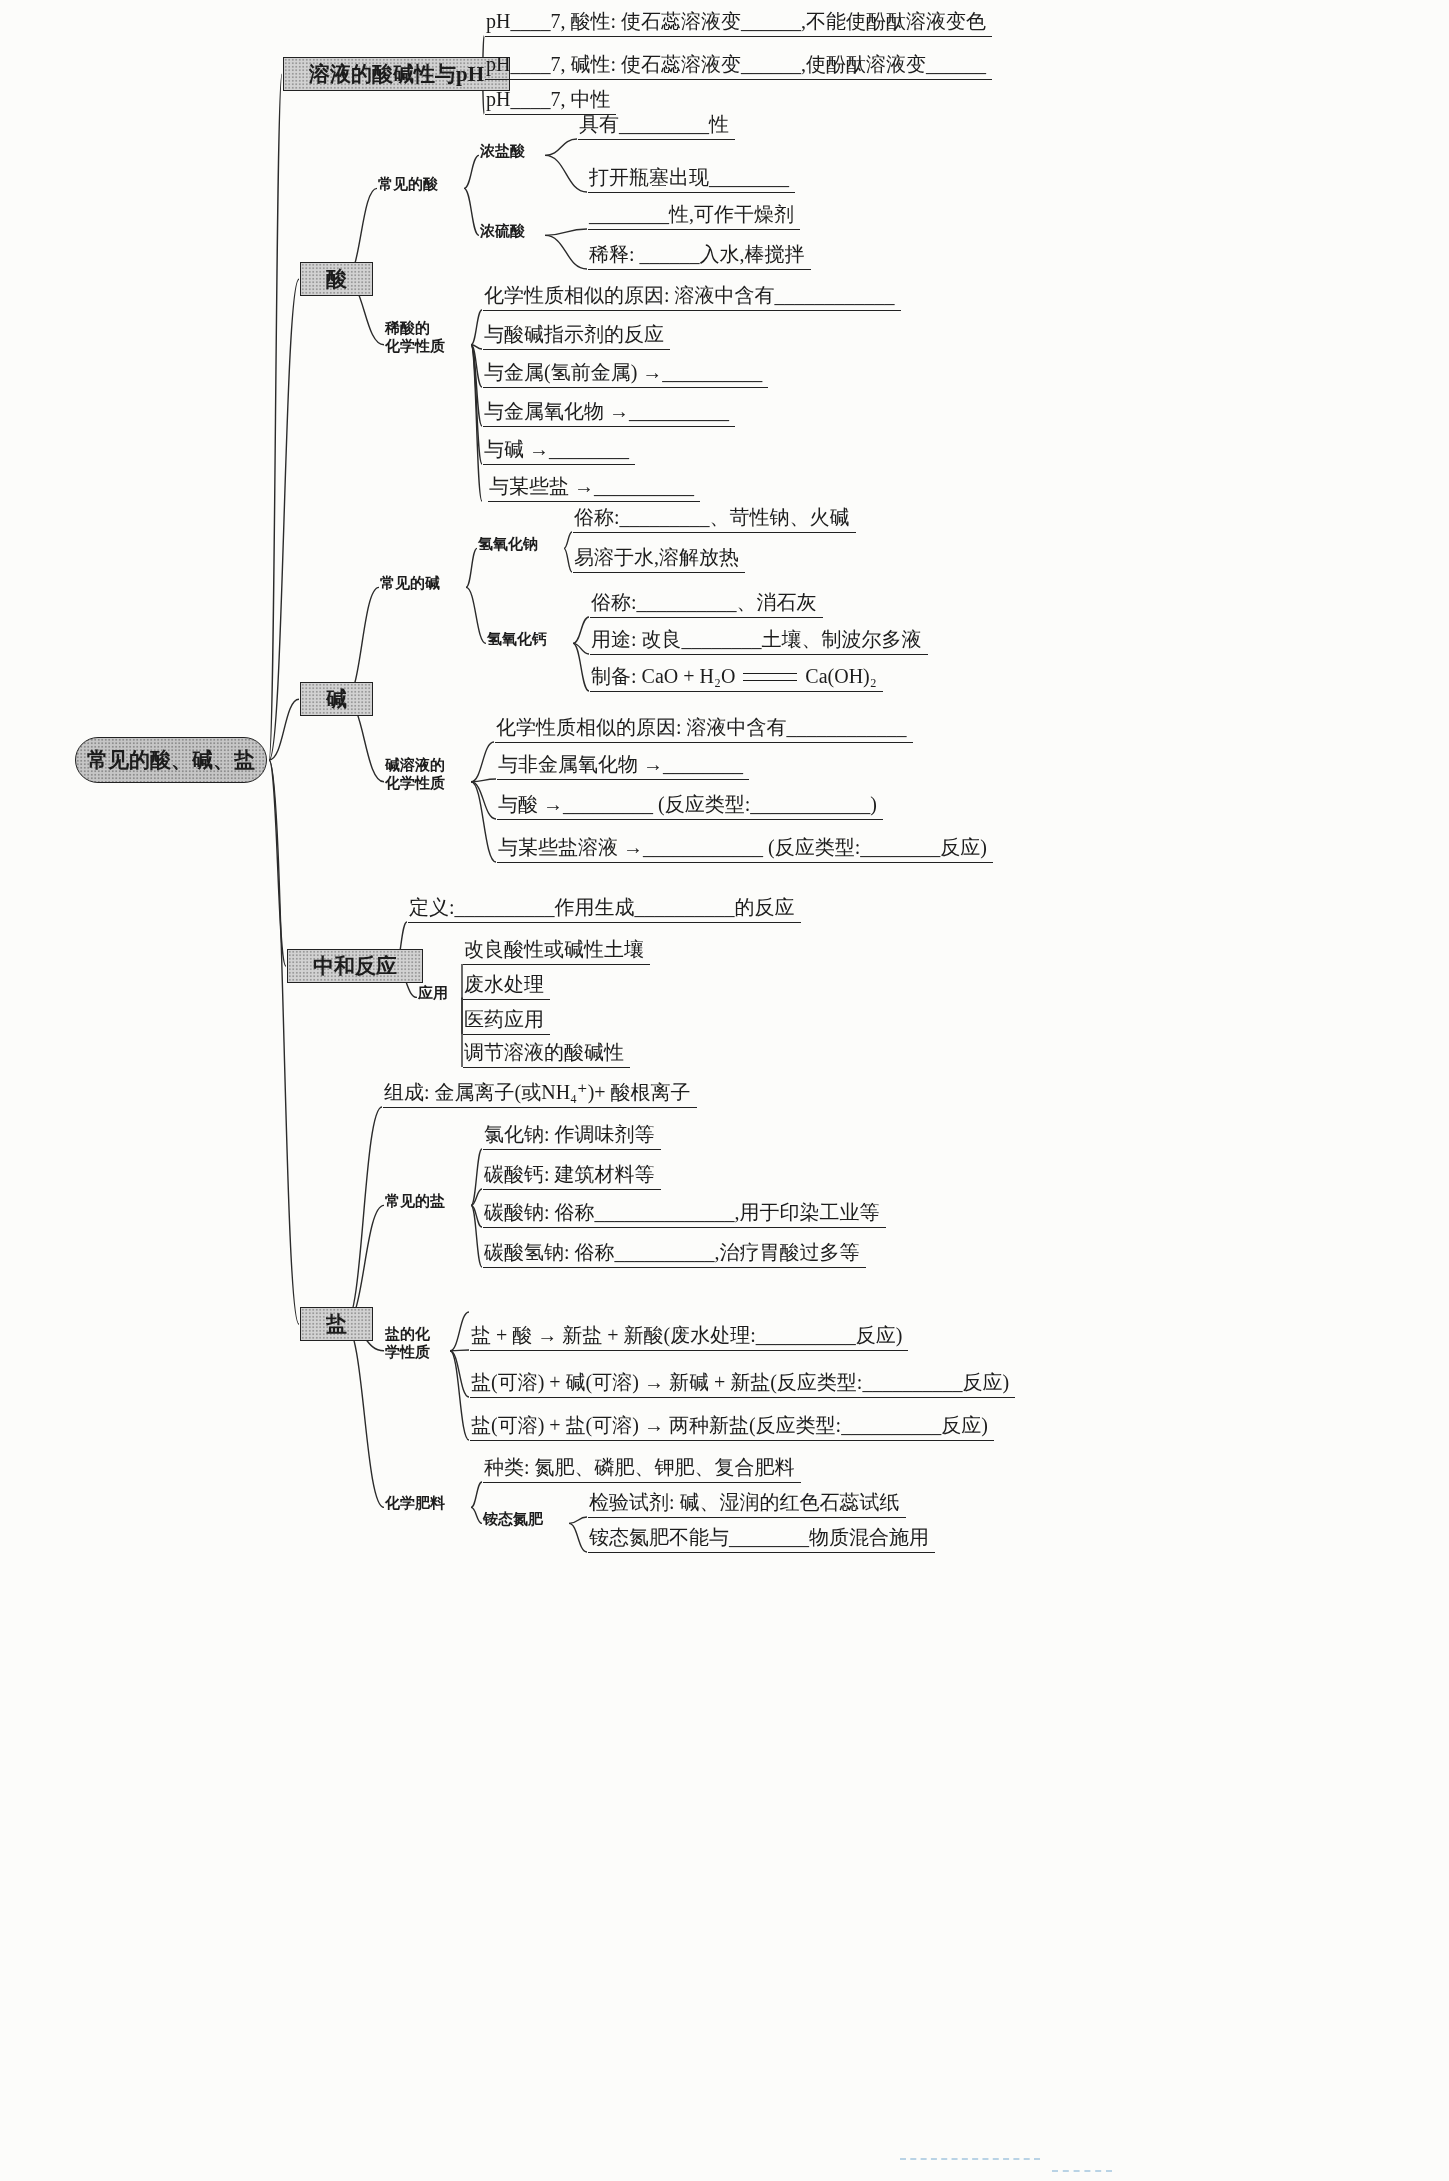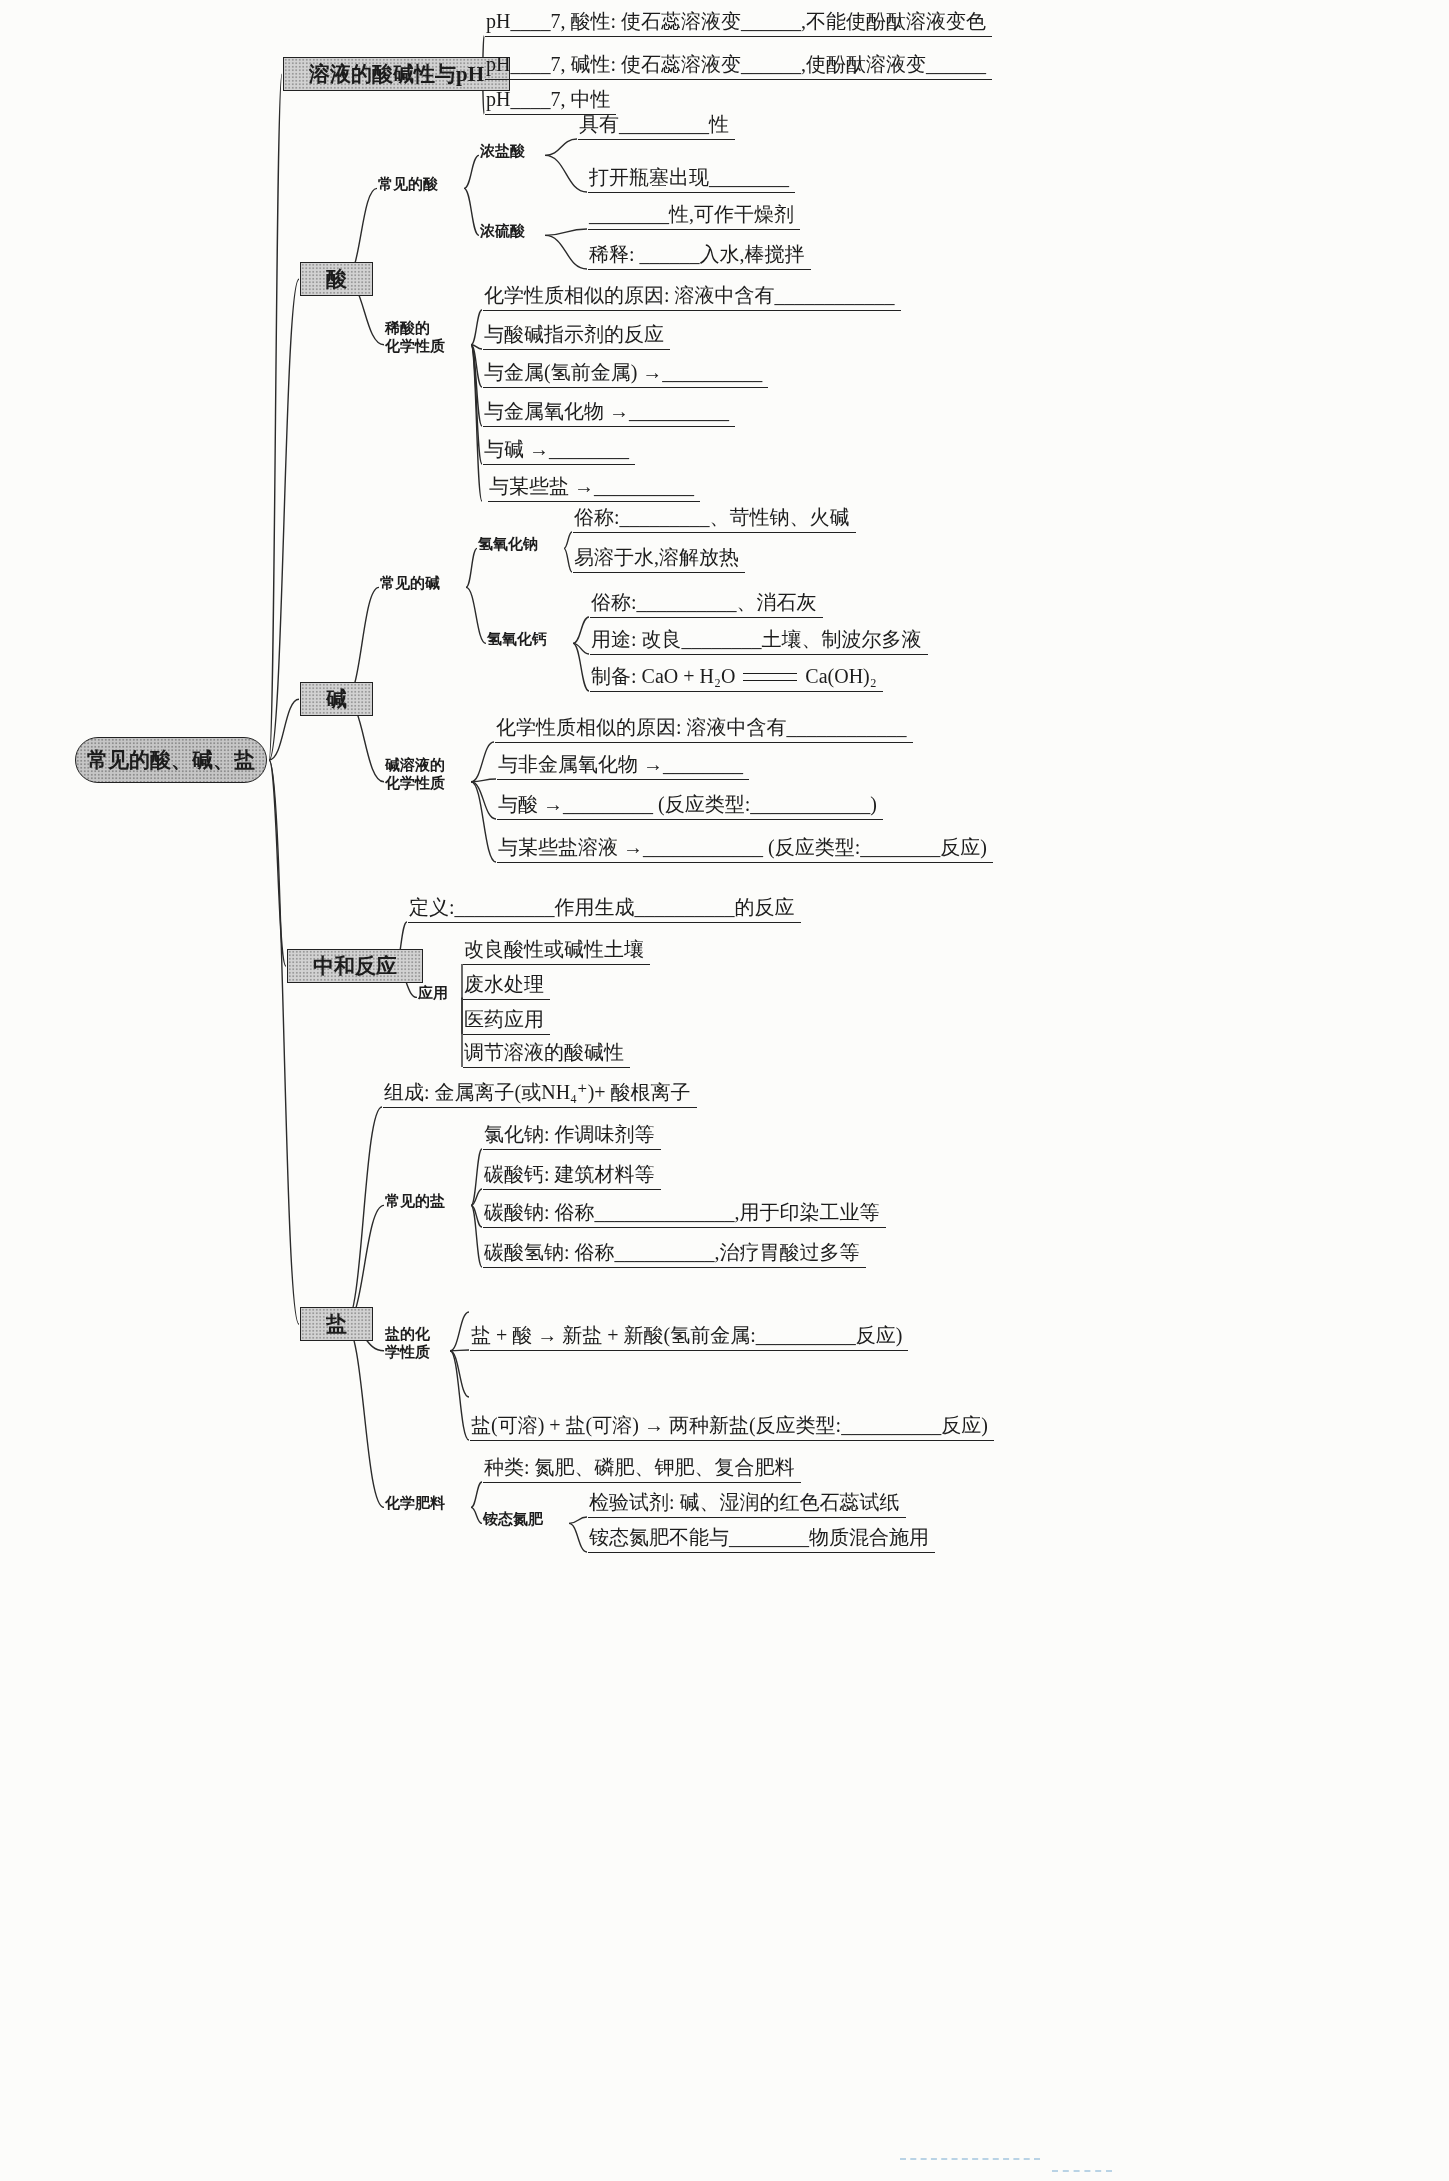--- a/index.html
+++ b/index.html
@@ -160,21 +160,22 @@
   <div class="node leaf" id="f-salt-comp" style="left:383px;top:1080px">组成: 金属离子(或NH₄⁺)+ 酸根离子</div>
 
   <div class="node lbl" id="l-common-salt" style="left:385px;top:1193px">常见的盐</div>
   <div class="node leaf" id="f-cs-0" style="left:483px;top:1122px">氯化钠: 作调味剂等</div>
   <div class="node leaf" id="f-cs-1" style="left:483px;top:1162px">碳酸钙: 建筑材料等</div>
   <div class="node leaf" id="f-cs-2" style="left:483px;top:1200px">碳酸钠: 俗称______________,用于印染工业等</div>
   <div class="node leaf" id="f-cs-3" style="left:483px;top:1240px">碳酸氢钠: 俗称__________,治疗胃酸过多等</div>
 
   <div class="node lbl" id="l-salt-chem" style="left:385px;top:1326px">盐的化
 学性质</div>
-  <div class="node leaf" id="f-sc-1" style="left:470px;top:1323px">盐 + 酸 → 新盐 + 新酸(氢前金属:__________反应)</div>
+  <div class="node leaf" id="f-sc-1" style="left:470px;top:1323px">盐 + 酸 → 新盐 + 新酸(废水处理:__________反应)</div>
+  <div class="node leaf" id="f-sc-2" style="left:470px;top:1370px">盐(可溶) + 碱(可溶) → 新碱 + 新盐(反应类型:__________反应)</div>
   <div class="node leaf" id="f-sc-3" style="left:470px;top:1413px">盐(可溶) + 盐(可溶) → 两种新盐(反应类型:__________反应)</div>
 
   <div class="node lbl" id="l-fertilizer" style="left:385px;top:1495px">化学肥料</div>
   <div class="node leaf" id="f-fert-0" style="left:483px;top:1455px">种类: 氮肥、磷肥、钾肥、复合肥料</div>
   <div class="node lbl" id="l-ammonium" style="left:483px;top:1511px">铵态氮肥</div>
   <div class="node leaf" id="f-am-0" style="left:588px;top:1490px">检验试剂: 碱、湿润的红色石蕊试纸</div>
   <div class="node leaf" id="f-am-1" style="left:588px;top:1525px">铵态氮肥不能与________物质混合施用</div>
 
   <div class="artifact" style="left:900px;top:2158px;width:140px"></div>
   <div class="artifact" style="left:1052px;top:2170px;width:60px"></div>

